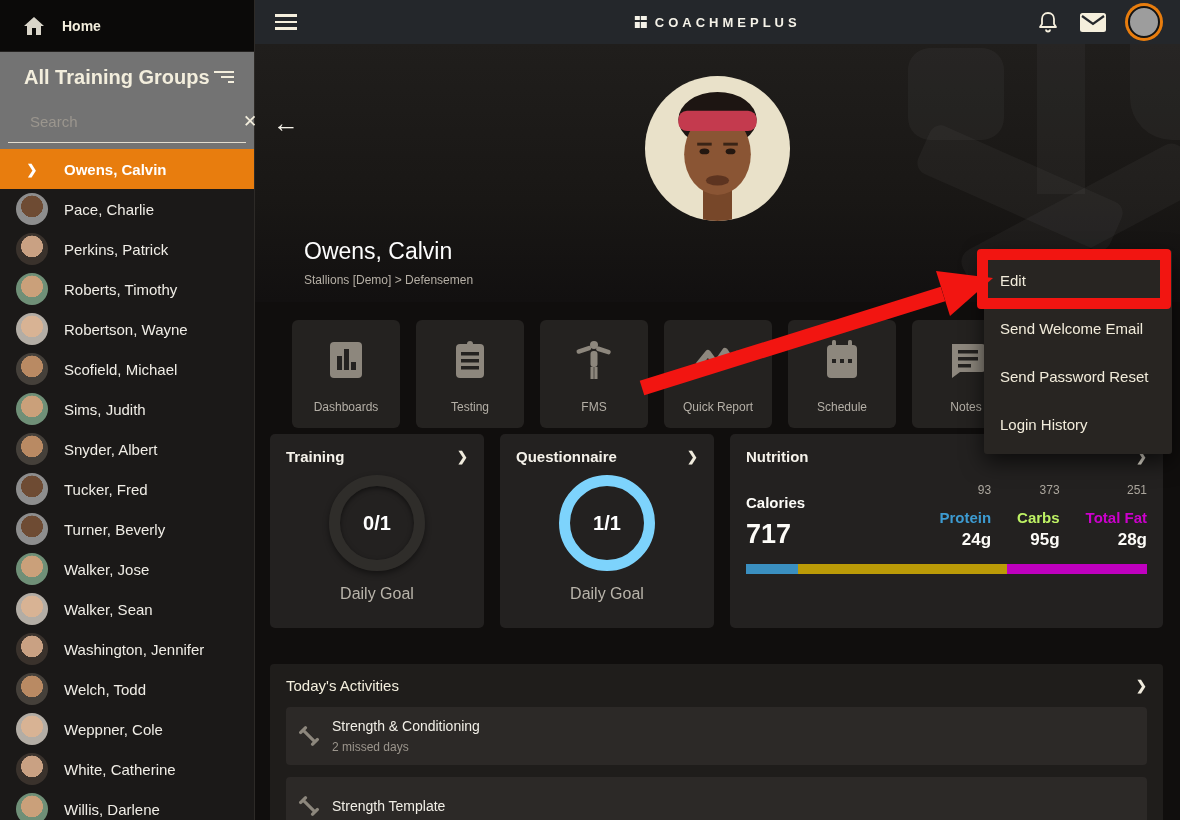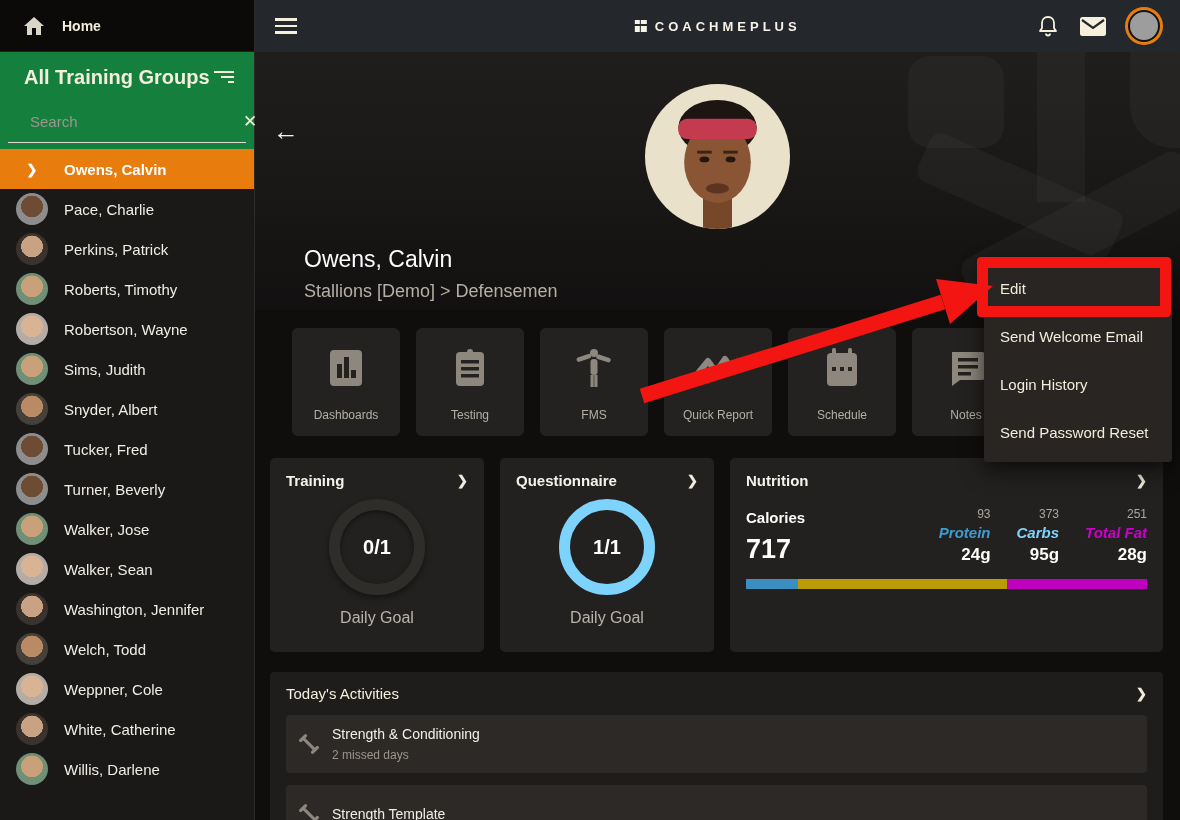--- a/index.html
+++ b/index.html
@@ -1,21 +1,21 @@
 <!DOCTYPE html>
 <html><head>
 <meta charset="utf-8">
 <style>
   * { margin:0; padding:0; box-sizing:border-box; }
   html,body { width:1180px; height:820px; overflow:hidden; background:#0c0a09;
     font-family:"Liberation Sans", sans-serif; }
   .app { display:flex; width:1180px; height:820px; }
 
   
-  .sidebar { width:255px; flex:none; background:#15803d; display:flex; flex-direction:column;
+  .sidebar { width:255px; flex:none; background:#737373; display:flex; flex-direction:column;
     border-right:1px solid #2d2a27; }
   .side-home { height:52px; background:#0b0a09; display:flex; align-items:center; gap:18px;
     padding-left:24px; border-bottom:1px solid #242220; flex:none; }
   .side-home .label { color:#f3eedd; font-weight:bold; font-size:14px; }
   .groups-header { height:50px; display:flex; align-items:center; justify-content:space-between;
     padding:0 20px 0 24px; flex:none; }
   .groups-header .label { color:#f3eedd; font-weight:bold; font-size:20px; }
   .filter-icon span { display:block; height:2px; background:#f3eedd; margin:3px 0 0 auto; }
   .filter-icon span:nth-child(1){ width:20px; margin-top:0;}
   .filter-icon span:nth-child(2){ width:13px;}
@@ -33,21 +33,21 @@
   .sel-chevron { width:32px; text-align:center; color:#fff; font-size:13px; font-weight:bold; }
   .avatar { width:32px; height:32px; border-radius:50%; flex:none; }
   .g0 { background:radial-gradient(circle at 50% 42%, #6e4b33 0 44%, #8d8d8d 45%); }
   .g1 { background:radial-gradient(circle at 50% 42%, #c9a183 0 44%, #3a322c 45%); }
   .g2 { background:radial-gradient(circle at 50% 42%, #caa07a 0 44%, #6f8f77 45%); }
   .g3 { background:radial-gradient(circle at 50% 42%, #d8b394 0 44%, #b3ada5 45%); }
   .g4 { background:radial-gradient(circle at 50% 42%, #b98a63 0 44%, #45403a 45%); }
 
   
   .main { flex:1; display:flex; flex-direction:column; min-width:0; }
-  .topbar { height:52px; flex:none; background:#24272b; display:flex; align-items:center;
+  .topbar { height:44px; flex:none; background:#24272b; display:flex; align-items:center;
     padding:0 20px; position:relative; }
   .hamburger span { display:block; width:22px; height:2.5px; background:#f5efdd; margin:4px 0; }
   .logo { position:absolute; left:50%; transform:translateX(-50%); display:flex;
     align-items:center; gap:8px; }
   .logo-mark { display:grid; grid-template-columns:5px 6px; grid-template-rows:4px 6px; gap:1.5px; }
   .logo-mark i { background:#f5f2e8; display:block; }
   .logo-text { color:#f5f2e8; font-size:13px; font-weight:bold; letter-spacing:4px; }
   .top-icons { margin-left:auto; display:flex; align-items:center; gap:22px; }
   .top-avatar { width:32px; height:32px; border-radius:50%; background:#9d9d9d;
     border:2px solid #141414; box-shadow:0 0 0 3px #e87d0e; }
@@ -56,53 +56,53 @@
   .content { flex:1; position:relative; background:#100e0d; overflow:hidden; }
   .hero { position:absolute; top:0; left:0; right:0; height:258px; overflow:hidden;
     background:linear-gradient(180deg,#201e1c 0%,#191715 60%,#121010 100%); }
   .pat { position:absolute; background:rgba(255,255,255,0.035); }
   .back-arrow { position:absolute; top:66px; left:18px; color:#f4f1e8; font-size:26px;
     line-height:1; cursor:pointer; }
   .photo { position:absolute; top:32px; left:390px; width:145px; height:145px;
     border-radius:50%; overflow:hidden; }
   .name-block { position:absolute; top:194px; left:49px; }
   .athlete-name { color:#fdfdfd; font-size:23px; font-weight:500; }
-  .breadcrumb { color:#b5afa5; font-size:18px; margin-top:8px; }
+  .breadcrumb { color:#b5afa5; font-size:12px; margin-top:8px; }
 
   .tiles { position:absolute; top:276px; left:37px; display:flex; gap:16px; }
   .tile { width:108px; height:108px; background:#242220; border-radius:6px; display:flex;
     flex-direction:column; align-items:center; justify-content:flex-end; padding-bottom:14px;
     cursor:pointer; }
   .tile .ticon { flex:1; display:flex; align-items:center; justify-content:center; width:100%; }
   .tile .tlabel { color:#b4afa6; font-size:12px; }
 
-  .cards { position:absolute; top:406px; left:15px; width:893px; display:flex; gap:16px; }
+  .cards { position:absolute; top:390px; left:15px; width:893px; display:flex; gap:16px; }
   .card { background:#232120; border-radius:5px; height:194px; }
   .card.small { width:214px; }
   .card.wide { flex:1; }
   .card-head { display:flex; align-items:center; justify-content:space-between;
     padding:14px 16px 0; }
   .card-title { color:#f5f2ea; font-size:15px; font-weight:bold; }
   .chev { color:#f0ebdd; font-size:13px; font-weight:bold; cursor:pointer; }
   .ring { width:96px; height:96px; border-radius:50%; margin:10px auto 0; display:flex;
     align-items:center; justify-content:center; color:#fff; font-size:20px; font-weight:bold; }
   .ring.empty { border:11px solid #2f2d2a; box-shadow:0 3px 6px rgba(0,0,0,.45), inset 0 2px 5px rgba(0,0,0,.5); }
   .ring.full  { border:11px solid #7dd3fc; }
   .ring-caption { text-align:center; color:#b9b4aa; font-size:16px; margin-top:14px; }
 
   .nut-body { display:flex; align-items:flex-end; padding:18px 16px 0; }
   .cal-block .cal-label { color:#fdfcf8; font-size:15px; font-weight:bold; }
   .cal-block .cal-value { color:#fdfcf8; font-size:27px; font-weight:bold; margin-top:8px; }
   .macros { margin-left:auto; display:flex; gap:26px;justify-content:center; }
   .macro { text-align:right; }
   .macro .mcal { color:#aba69d; font-size:12px; }
-  .macro .mlabel { font-size:15px; font-weight:bold; margin-top:3px;font-style:italic; }
+  .macro .mlabel { font-size:15px; font-weight:bold; margin-top:12px; }
   .macro .mgrams { color:#fdfcf8; font-size:17px; font-weight:bold; margin-top:4px; }
   .macro.protein .mlabel { color:#3d9bd1; }
-  .macro.carbs .mlabel { color:#7dd3fc; }
+  .macro.carbs .mlabel { color:#bef264; }
   .macro.fat .mlabel { color:#cc00cc; }
   .nut-bar { display:flex; height:10px; margin:14px 16px 0; }
   .seg-protein { width:13%; background:#3a8fc0; }
   .seg-carbs { width:52%; background:#bb9b07; }
   .seg-fat { width:35%; background:#bf00bf; }
 
   .activities { position:absolute; top:620px; left:15px; width:893px; height:170px;
     background:#1f1d1b; border-radius:4px; overflow:hidden; }
   .act-head { display:flex; align-items:center; justify-content:space-between; padding:13px 16px; }
   .act-title { color:#f3eedd; font-size:15px; font-weight:normal; }
@@ -163,20 +163,24 @@
           <span class="avatar g1"></span>
           <span>Perkins, Patrick</span>
         </div>
       <div class="ath-row">
           <span class="avatar g2"></span>
           <span>Roberts, Timothy</span>
         </div>
       <div class="ath-row">
           <span class="avatar g3"></span>
           <span>Robertson, Wayne</span>
+        </div>
+      <div class="ath-row">
+          <span class="avatar g4"></span>
+          <span>Scofield, Michael</span>
         </div>
       <div class="ath-row">
           <span class="avatar g2"></span>
           <span>Sims, Judith</span>
         </div>
       <div class="ath-row">
           <span class="avatar g4"></span>
           <span>Snyder, Albert</span>
         </div>
       <div class="ath-row">
@@ -440,22 +444,22 @@
           </span>
           <div class="act-texts">
             <div class="art">Strength Template</div>
           </div>
         </div>
       </div>
 
       <div class="menu">
         <div class="menu-item">Edit</div>
         <div class="menu-item">Send Welcome Email</div>
+        <div class="menu-item">Send Password Reset</div>
         <div class="menu-item">Login History</div>
-        <div class="menu-item">Send Password Reset</div>
       </div>
 
       <svg class="annot-svg" viewBox="0 0 925 768">
         <line x1="387" y1="344" x2="688" y2="250" stroke="#f21511" stroke-width="15"></line>
         <polygon points="738,234 695,272 681,227" fill="#f21511"></polygon>
       </svg>
       <div class="annot-rect"></div>
 
     </div>
   </div>

